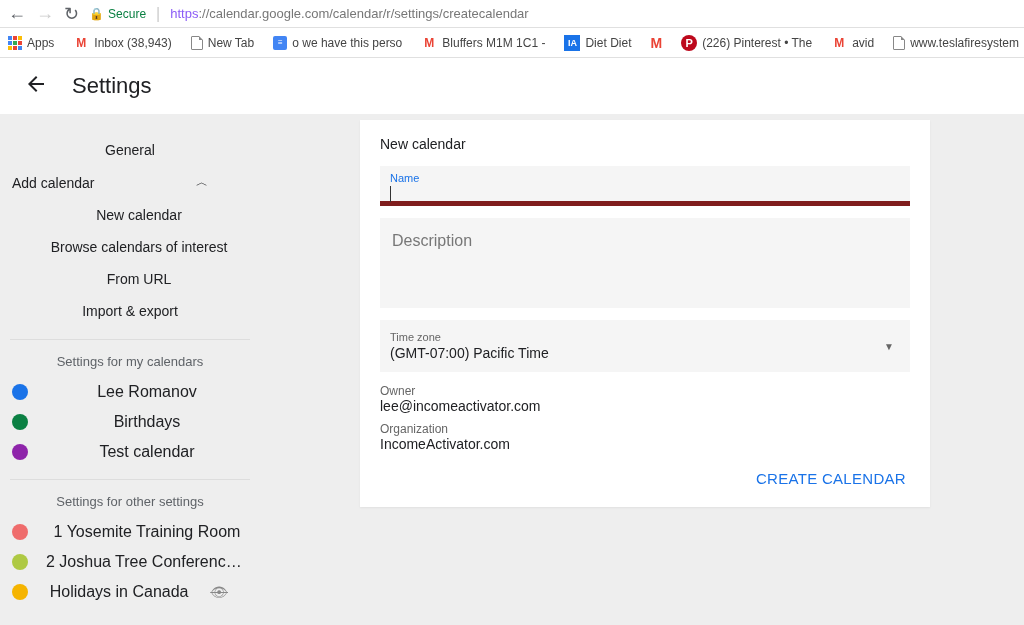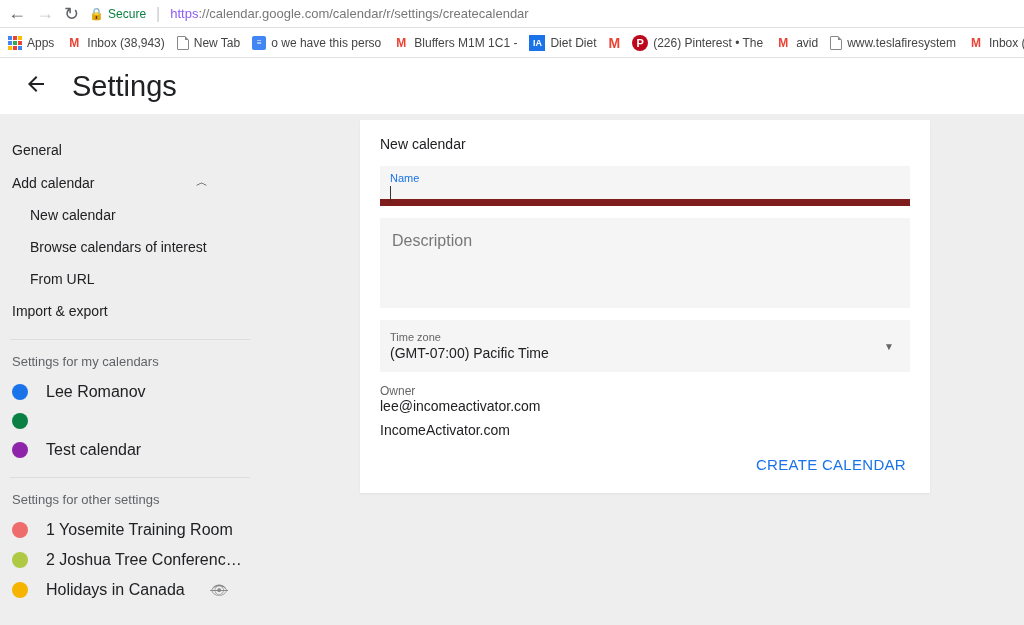--- a/index.html
+++ b/index.html
@@ -8,64 +8,64 @@
     
     .browser-bar { height: 28px; display: flex; align-items: center; padding: 0 8px; gap: 10px; border-bottom: 1px solid #e0e0e0; background: #fff; }
     .nav-arrow { color: #5f6368; cursor: pointer; font-size: 18px; }
     .nav-arrow.disabled { color: #ccc; }
     .secure-badge { display: flex; align-items: center; gap: 4px; color: #0b8043; font-size: 12px; }
     .url-divider { color: #ccc; }
     .url-text { color: #777; font-size: 13px; flex: 1; white-space: nowrap; overflow: hidden; }
     .url-text .dark { color: #8b5cf6; }
     
     
-    .bookmarks-bar { height: 30px; display: flex; align-items: center; padding: 0 8px; gap: 12px; border-bottom: 1px solid #e0e0e0; background: #fff; }
+    .bookmarks-bar { height: 30px; display: flex; align-items: center; padding: 0 8px; gap: 19px; border-bottom: 1px solid #e0e0e0; background: #fff; }
     .bm-item { display: flex; align-items: center; gap: 5px; font-size: 12px; color: #444; cursor: pointer; white-space: nowrap; }
     .apps-icon { width: 14px; height: 14px; display: grid; grid-template-columns: repeat(3, 1fr); gap: 1px; }
     .apps-icon span:nth-child(1) { background: #4285f4; } .apps-icon span:nth-child(2) { background: #ea4335; } .apps-icon span:nth-child(3) { background: #fbbc05; }
     .apps-icon span:nth-child(4) { background: #4285f4; } .apps-icon span:nth-child(5) { background: #34a853; } .apps-icon span:nth-child(6) { background: #ea4335; }
     .apps-icon span:nth-child(7) { background: #fbbc05; } .apps-icon span:nth-child(8) { background: #ea4335; } .apps-icon span:nth-child(9) { background: #4285f4; }
     .apps-icon span { width: 4px; height: 4px; }
     .bm-icon { width: 16px; height: 16px; display: flex; align-items: center; justify-content: center; font-size: 12px; }
     .gm { color: #ea4335; position: relative; font-weight: bold; font-family: Arial; }
     .page-ic { border: 1px solid #888; width: 12px; height: 14px; border-radius: 1px; position: relative; }
     .page-ic::after { content: ''; position: absolute; right: -1px; top: -1px; border-top: 4px solid #fff; border-left: 4px solid #888; }
     .docs-ic { background: #4285f4; width: 14px; height: 14px; border-radius: 2px; color: #fff; font-size: 8px; text-align: center; line-height: 14px; }
     .ia-ic { background: #1a73e8; color: #fff; width: 16px; height: 16px; font-size: 9px; font-weight: bold; text-align: center; line-height: 16px; }
     .pin-ic { background: #bd081c; color: #fff; border-radius: 50%; width: 16px; height: 16px; text-align: center; line-height: 16px; font-weight: bold; font-size: 11px; }
     .m-ic { color: #ea4335; font-weight: bold; font-size: 14px; }
     
     
     .app-header { height: 56px; display: flex; align-items: center; padding: 0 24px; gap: 24px; background: #fff; }
     .back-btn { cursor: pointer; }
-    .app-title { font-size: 29px; color: #202124; }
+    .app-title { font-size: 22px; color: #202124; }
     
     
     .main { display: flex; background: #eeeeee; height: calc(625px - 28px - 30px - 56px); }
-    .sidebar { width: 260px; padding: 20px 0 0 0; }
+    .sidebar { width: 260px; padding: 20px 0 0 0; text-align: center; }
     .side-item { padding: 8px 12px; font-size: 14px; color: #202124; cursor: pointer; }
     .side-item.indent { padding-left: 30px; }
     .side-item.bold { font-weight: 500; }
     .side-head { display: flex; justify-content: space-between; align-items: center; padding: 8px 12px; font-size: 14px; color: #202124; cursor: pointer; }
     .chevron { font-size: 12px; margin-right: 40px; }
     .side-sep { border-top: 1px solid #ddd; margin: 12px 10px 0 10px; }
     .side-section-title { padding: 14px 12px 8px 12px; font-size: 13px; color: #5f6368; }
     .cal-row { display: flex; align-items: center; padding: 6px 12px; gap: 18px; cursor: pointer; }
     .cal-dot { width: 16px; height: 16px; border-radius: 50%; flex-shrink: 0; }
     .cal-name { font-size: 16px; color: #202124; white-space: nowrap; overflow: hidden; text-overflow: ellipsis; flex: 1; }
     .hide-icon { color: #888; font-size: 14px; margin-right: 20px; }
     
     
     .content { flex: 1; padding: 0 0 0 100px; }
     .panel { background: #fff; width: 570px; margin-top: 6px; padding: 16px 20px 12px 20px; box-shadow: 0 1px 2px rgba(0,0,0,0.06); }
     .panel-title { font-size: 14px; color: #202124; margin-bottom: 14px; }
     
     .field { background: #f5f5f5; position: relative; margin-bottom: 12px; }
     .field-label { font-size: 11px; color: #1a73e8; position: absolute; top: 6px; left: 10px; }
-    .name-field { height: 40px; border-bottom: 7px solid #7f1d1d; }
+    .name-field { height: 40px; border-bottom: 5px solid #7f1d1d; }
     .name-input { border: none; background: transparent; width: 100%; height: 100%; padding: 18px 10px 4px 10px; font-size: 14px; outline: none; }
     .name-field .cursor { position: absolute; left: 10px; top: 20px; width: 1px; height: 16px; background: #333; animation: blink 1s infinite; }
     @keyframes blink { 50% { opacity: 0; } }
     
     .desc-field { height: 90px; }
     .desc-label { font-size: 16px; color: #777; padding: 14px 12px; }
     
     .tz-field { height: 52px; display: flex; align-items: center; cursor: pointer; }
     .tz-inner { flex: 1; padding: 6px 10px; }
     .tz-label { font-size: 11px; color: #666; }
@@ -175,20 +175,21 @@
 
     <div class="side-sep"></div>
     <div class="side-section-title">Settings for my calendars</div>
     <div id="my-cals">
         <div class="cal-row">
           <span class="cal-dot" style="background: rgb(26, 115, 232);"></span>
           <span class="cal-name">Lee Romanov</span>
         </div>
         <div class="cal-row">
           <span class="cal-dot" style="background: rgb(11, 128, 67);"></span>
+          <span class="cal-name">Birthdays</span>
         </div>
         <div class="cal-row">
           <span class="cal-dot" style="background: rgb(142, 36, 170);"></span>
           <span class="cal-name">Test calendar</span>
         </div>
       </div>
 
     <div class="side-sep"></div>
     <div class="side-section-title">Settings for other settings</div>
     <div id="other-cals">
@@ -229,20 +230,21 @@
         </div>
         <span class="tz-arrow">▼</span>
       </div>
 
       <div class="meta-row">
         <div class="meta-label">Owner</div>
         <div class="meta-value">lee@incomeactivator.com</div>
       </div>
 
       <div class="meta-row">
+        <div class="meta-label">Organization</div>
         <div class="meta-value">IncomeActivator.com</div>
       </div>
 
       <div class="action-row">
         <button class="create-btn">CREATE CALENDAR</button>
       </div>
     </div>
   </div>
 </div>
 

